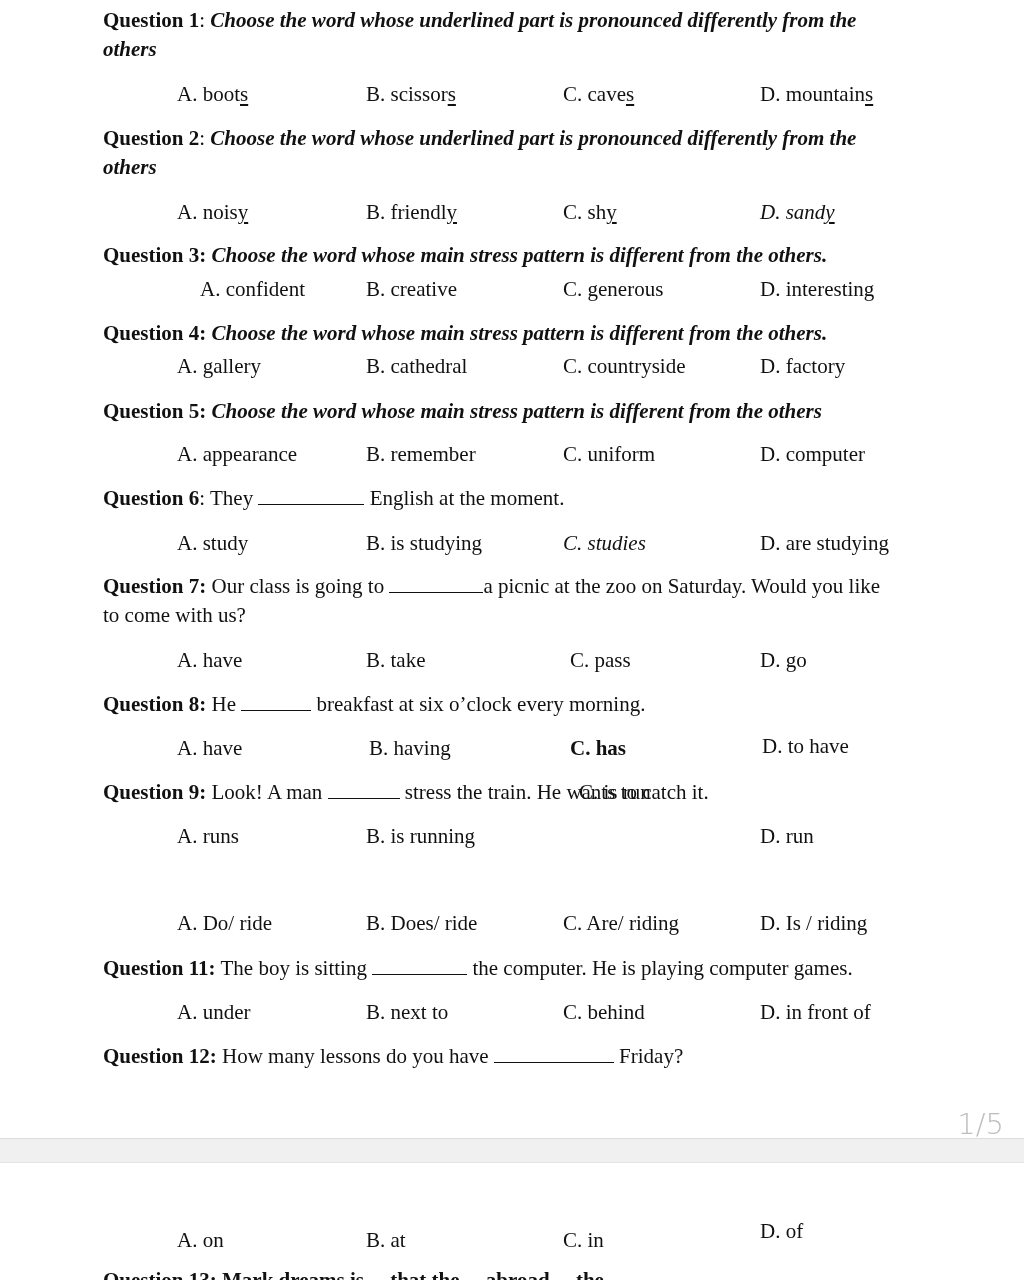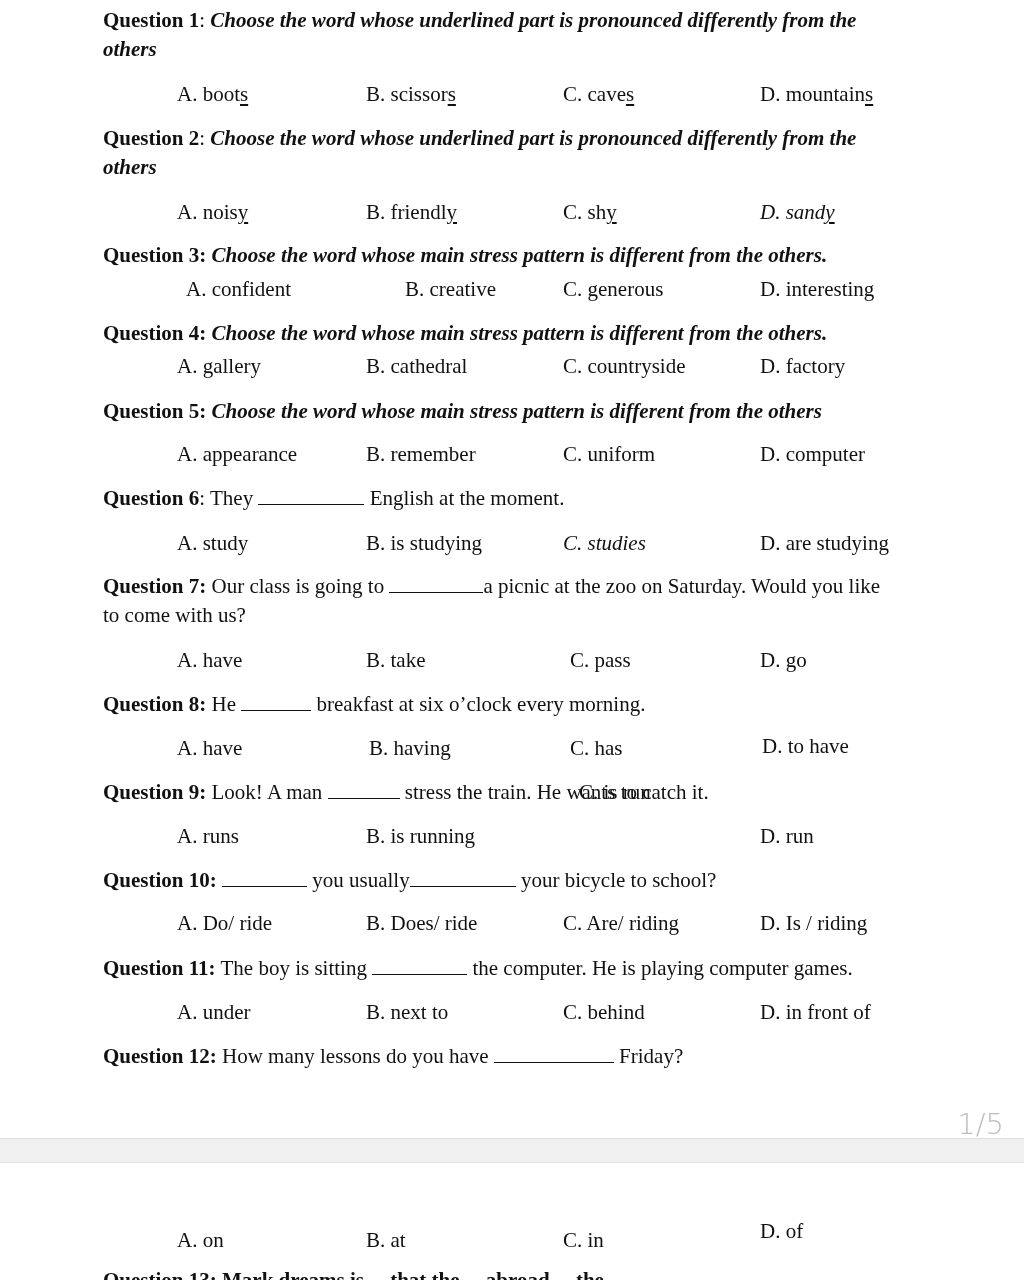--- a/index.html
+++ b/index.html
@@ -45,22 +45,22 @@
   </div>
   <div class="abs q qinstr" style="top:157px;">others</div>
   <div class="opt" style="left:177px; top:202px;"><span>A. nois</span><span class="ul">y</span></div>
   <div class="opt" style="left:366px; top:202px;"><span>B. friendl</span><span class="ul">y</span></div>
   <div class="opt" style="left:563px; top:202px;"><span>C. sh</span><span class="ul">y</span></div>
   <div class="opt" style="left:760px; top:202px;font-style:italic;"><span>D. sand</span><span class="ul">y</span></div>
 
   <div class="abs q" style="top:245px;">
     <span class="qlabel">Question 3:</span> <span class="qinstr">Choose the word whose main stress pattern is different from the others.</span>
   </div>
-  <div class="opt" style="left:186px; top:279px;">A. confident</div>
-  <div class="opt" style="left:366px; top:279px;margin-left:39px;">B. creative</div>
+  <div class="opt" style="left:200px; top:279px;">A. confident</div>
+  <div class="opt" style="left:366px; top:279px;">B. creative</div>
   <div class="opt" style="left:563px; top:279px;">C. generous</div>
   <div class="opt" style="left:760px; top:279px;">D. interesting</div>
 
   <div class="abs q" style="top:323px;">
     <span class="qlabel">Question 4:</span> <span class="qinstr">Choose the word whose main stress pattern is different from the others.</span>
   </div>
   <div class="opt" style="left:177px; top:356px;">A. gallery</div>
   <div class="opt" style="left:366px; top:356px;">B. cathedral</div>
   <div class="opt" style="left:563px; top:356px;">C. countryside</div>
   <div class="opt" style="left:760px; top:356px;">D. factory</div>
@@ -88,34 +88,31 @@
   <div class="opt" style="left:177px; top:650px;">A. have</div>
   <div class="opt" style="left:366px; top:650px;">B. take</div>
   <div class="opt" style="left:570px; top:650px;">C. pass</div>
   <div class="opt" style="left:760px; top:650px;">D. go</div>
 
   <div class="abs q" style="top:694px;">
     <span class="qlabel">Question 8:</span><span> He </span><span class="blank" style="width:70px;"></span><span> breakfast at six o’clock every morning.</span>
   </div>
   <div class="opt" style="left:177px; top:738px;">A. have</div>
   <div class="opt" style="left:369px; top:738px;">B. having</div>
-  <div class="opt" style="left:570px; top:738px;">C. has</div>
+  <div class="opt" style="left:570px; top:738px;font-weight:bold;">C. has</div>
   <div class="opt" style="left:762px; top:736px;">D. to have</div>
 
   <div class="abs q" style="top:782px;">
     <span class="qlabel">Question 9:</span><span> Look! A man </span><span class="blank" style="width:72px;"></span><span> stress the train. He wants to catch it.</span>
   </div>
   <div class="opt" style="left:177px; top:826px;">A.  runs</div>
   <div class="opt" style="left:366px; top:826px;">B. is running</div>
   <div class="opt" style="left:563px; top:782px;margin-left:16px;">C. is run</div>
   <div class="opt" style="left:760px; top:826px;">D. run</div>
 
-  <div class="abs q" style="top:870px;">
-    <span class="qlabel">Question 10:</span><span> </span><span class="blank" style="width:85px;"></span><span> you usually</span><span class="blank" style="width:106px;"></span><span> your bicycle to school?</span>
-  </div>
   <div class="opt" style="left:177px; top:913px;">A.  Do/ ride</div>
   <div class="opt" style="left:366px; top:913px;">B. Does/ ride</div>
   <div class="opt" style="left:563px; top:913px;">C. Are/ riding</div>
   <div class="opt" style="left:760px; top:913px;">D. Is / riding</div>
 
   <div class="abs q" style="top:958px;">
     <span class="qlabel">Question 11:</span><span> The boy is sitting </span><span class="blank" style="width:95px;"></span><span> the computer. He is playing computer games.</span>
   </div>
   <div class="opt" style="left:177px; top:1002px;">A. under</div>
   <div class="opt" style="left:366px; top:1002px;">B. next to</div>

